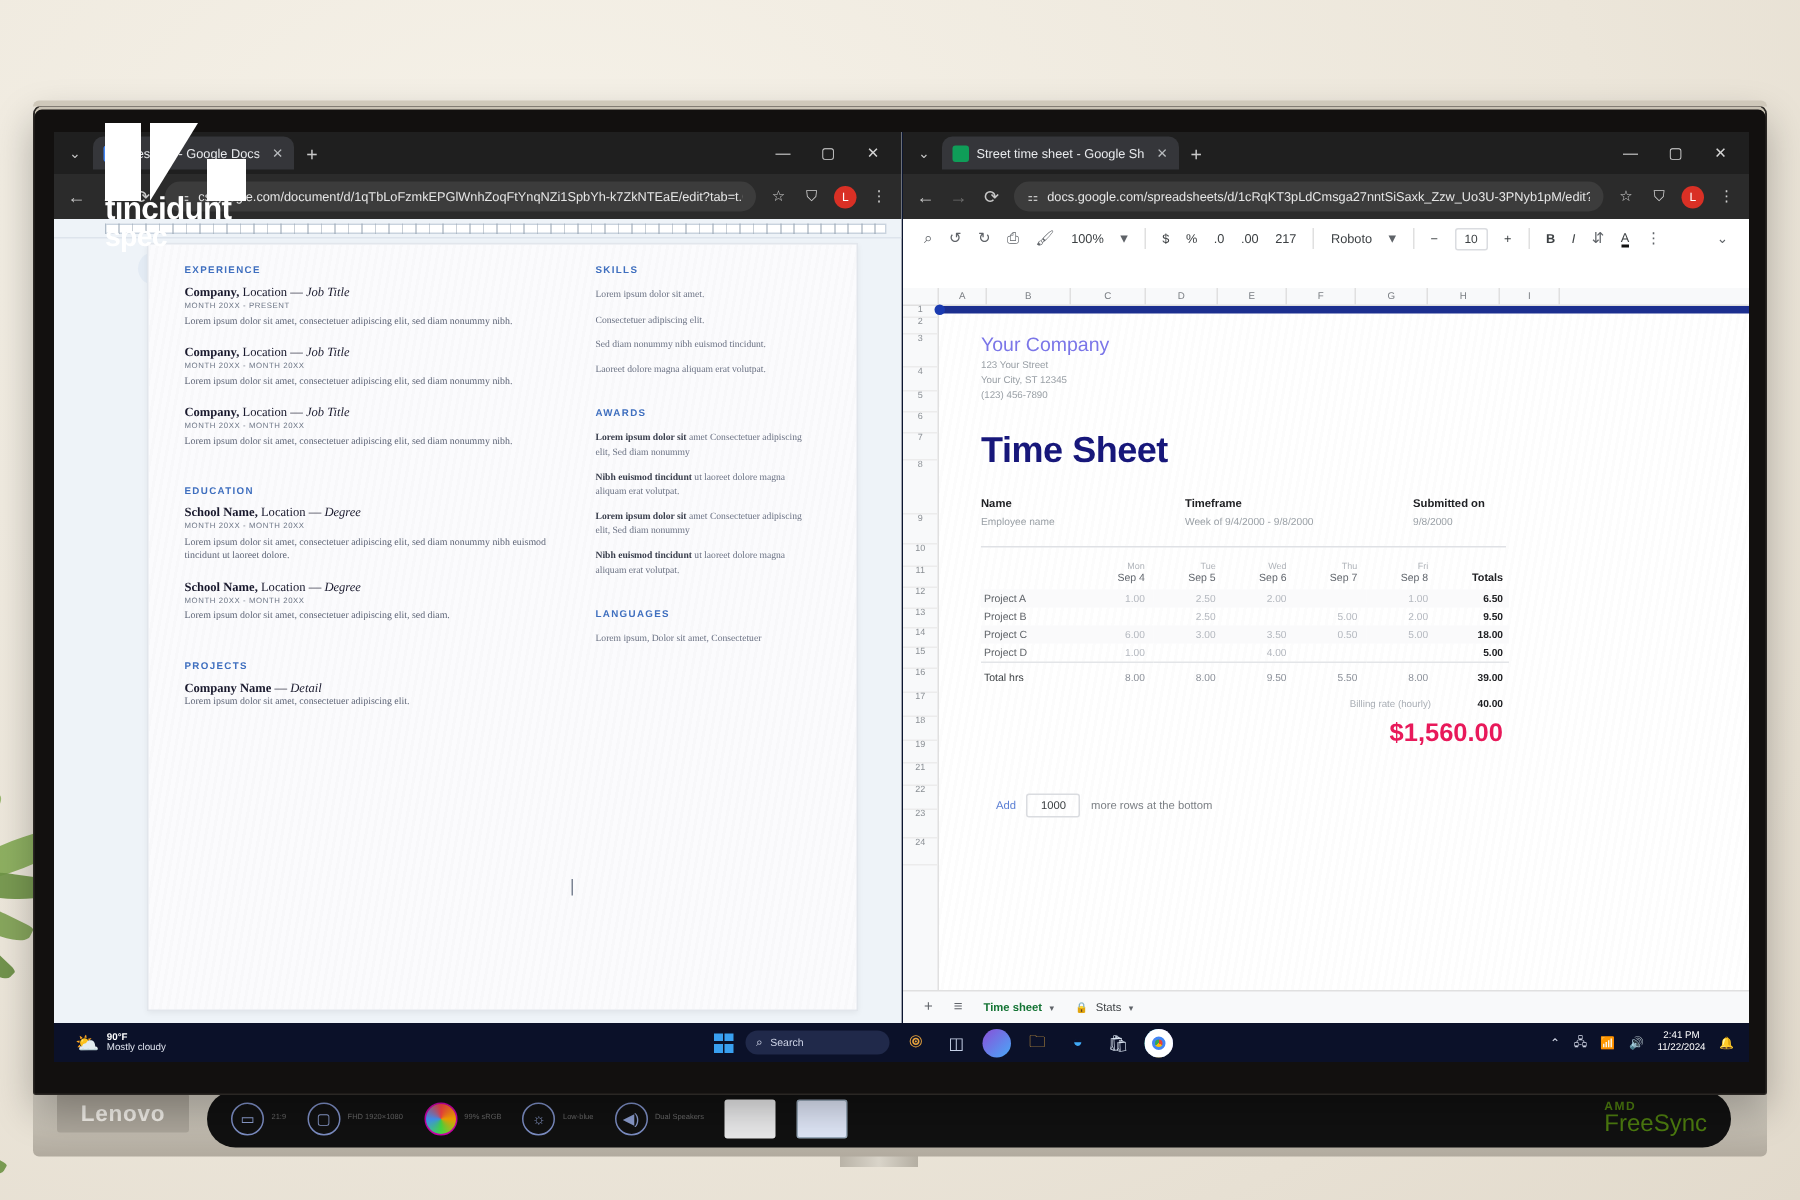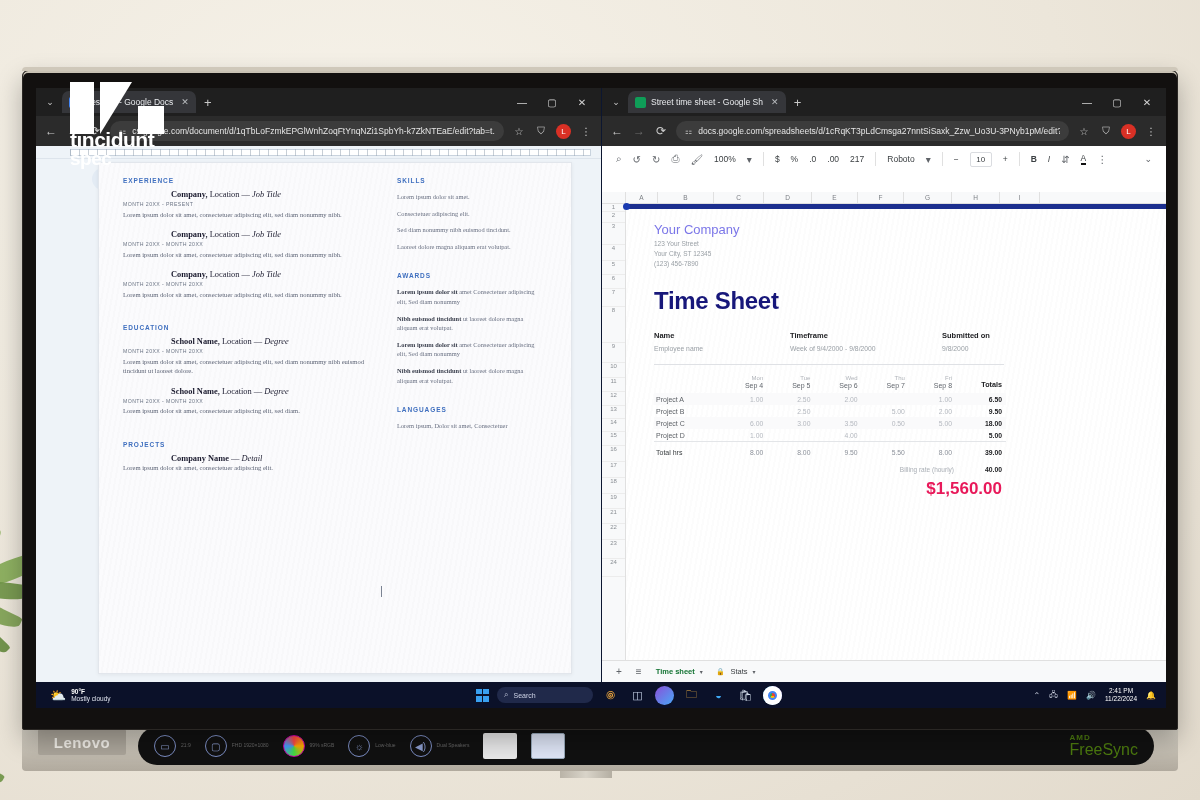--- a/index.html
+++ b/index.html
@@ -103,21 +103,21 @@
     box-shadow:0 1px 4px rgba(0,0,0,.06);
     padding:14px 22px 0 24px;
     display:flex; gap:16px;
     background-image:repeating-linear-gradient(100deg, rgba(0,0,0,.012) 0 2px, transparent 2px 5px);
   }
   .col-main { width:258px; }
   .col-side { width:140px; }
   .sec-title { color:#3f6fbf; font-size:6.5px; letter-spacing:.9px; font-weight:bold; margin:0 0 6px; }
   .side-title { color:#3f6fbf; font-size:6.5px; letter-spacing:.9px; font-weight:bold; margin:0 0 8px; }
   .entry { margin-bottom:11px; }
-  .entry .head { font-family:"Liberation Serif", serif; font-size:8.4px; color:#1a1a2e;margin-left:48px; }
+  .entry .head { font-family:"Liberation Serif", serif; font-size:8.4px; color:#1a1a2e; }
   .entry .head b { font-weight:bold; }
   .entry .head i { font-style:italic; }
   .entry .dates { font-size:5.2px; color:#6d7686; letter-spacing:.4px; margin:2px 0 2.5px; }
   .entry .desc { font-family:"Liberation Serif", serif; font-size:6.6px; color:#5d6476; line-height:1.45; }
   .sideitem { font-family:"Liberation Serif", serif; font-size:6.4px; color:#6a7183; line-height:1.5; margin-bottom:7px; }
   .sideitem b { color:#3a3f4d; font-weight:bold; }
   .sec-gap { height:14px; }
   .text-caret { position:absolute; left:345px; top:440px; width:1px; height:11px; background:#7b8393; }
 
   
@@ -586,20 +586,25 @@
                       </tr>
                     </tbody>
                   </table>
 
                   <div class="rate-row">
                     <span class="rate-lbl">Billing rate (hourly)</span>
                     <span class="rate-val">40.00</span>
                   </div>
                   <div class="grand">$1,560.00</div>
 
+                  <div class="addrow">
+                    <span class="addlink">Add</span>
+                    <span class="addinput">1000</span>
+                    <span class="addtail">more rows at the bottom</span>
+                  </div>
                 </div>
               </div>
             </div>
 
             <div class="sh-footer">
               <span class="fico">+</span>
               <span class="fico">≡</span>
               <div class="tab-chip active">
                 <span class="tname">Time sheet</span>
                 <span class="tchev">▾</span>

